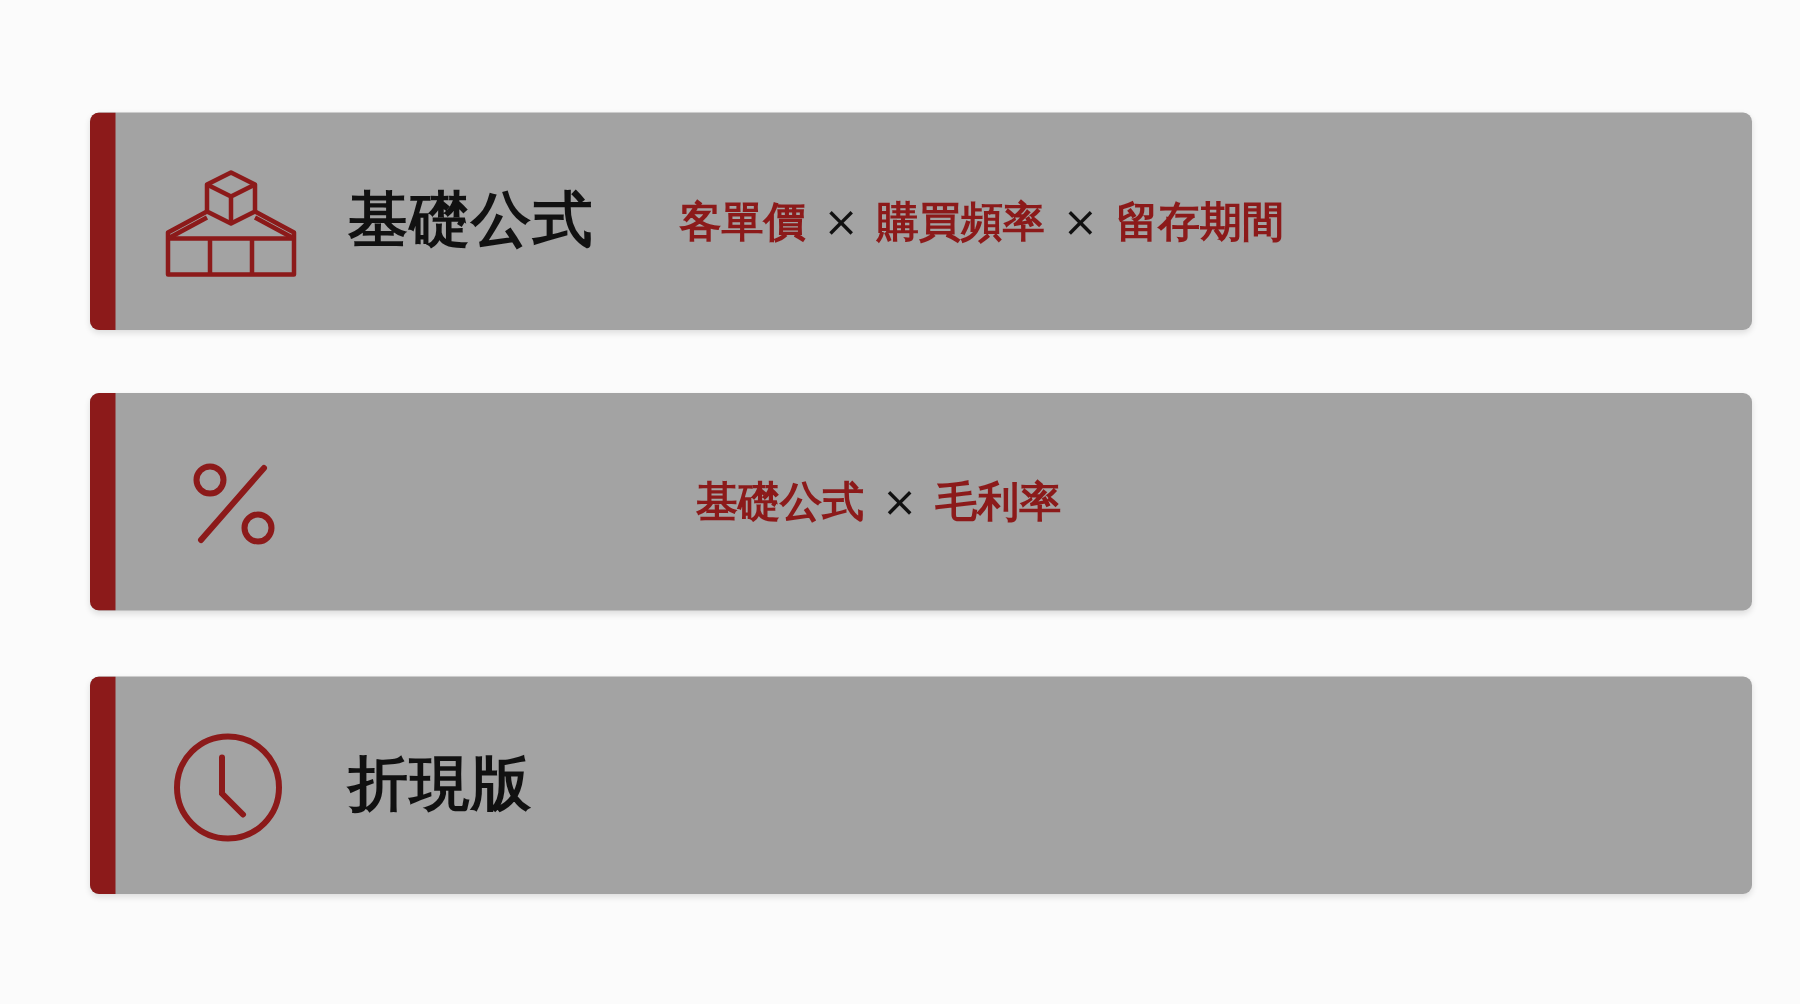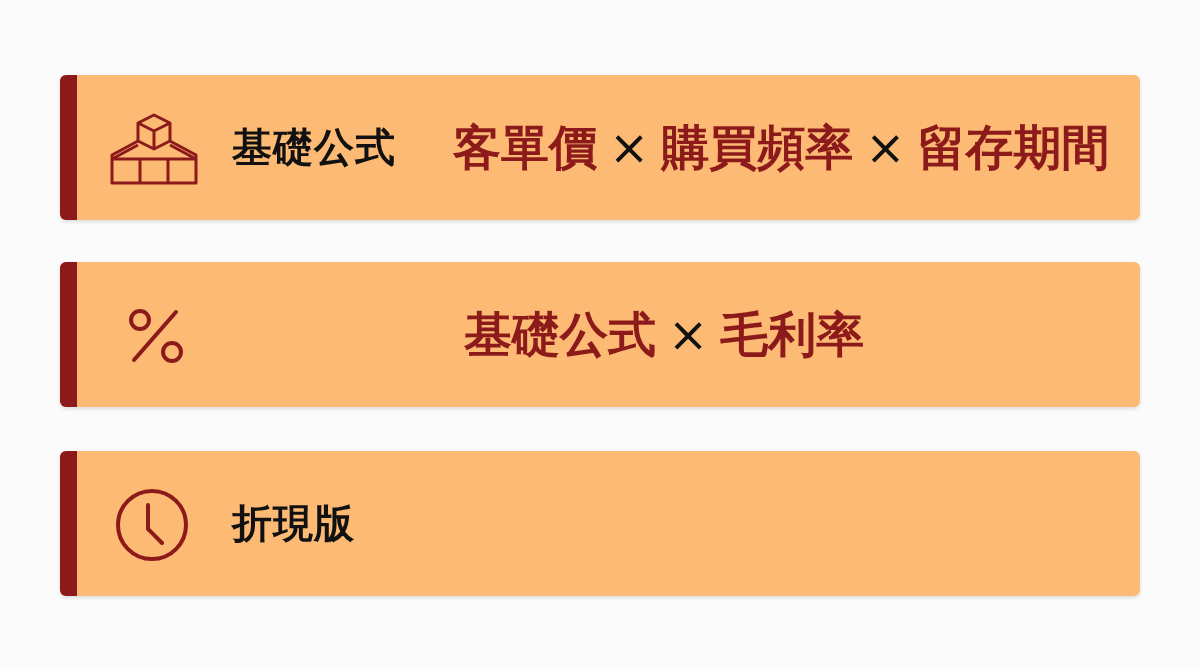--- a/index.html
+++ b/index.html
@@ -2,33 +2,34 @@
 <html><head>
 <meta charset="utf-8">
 <style>
   html, body { margin:0; padding:0; }
   body {
     width:1200px; height:669px; background:#fbfbfb; position:relative; overflow:hidden;
     font-family:"DejaVu Sans","Liberation Sans",sans-serif;
   }
   .card {
     position:absolute; left:60px; width:1080px; height:145px;
-    background:#fdba74; border-radius:6px;
+    background:#a3a3a3; border-radius:6px;
     box-shadow:0 2px 4px rgba(0,0,0,0.12);
     overflow:hidden;
+    padding-left:28px;
   }
   .accent { position:absolute; left:0; top:0; bottom:0; width:17px; background:#8c1a1a; }
   .icon { position:absolute; left:48px; top:36px; width:92px; height:76px; }
   .label {
     position:absolute; left:172px; top:0; height:145px; line-height:145px;
     font-size:40px; font-weight:bold; color:#111; letter-spacing:1px;
   }
   .formula {
     position:absolute; top:0; height:145px; line-height:145px;
-    font-size:48px; font-weight:bold; color:#111; white-space:nowrap;
+    font-size:28px; font-weight:bold; color:#111; white-space:nowrap;
   }
   .red { color:#8c1a1a; }
   .times { font-weight:normal; color:#111; margin:0 12px; }
 </style>
 </head>
 <body>
 
 <div class="card" style="top:75px;">
   <div class="accent"></div>
   <svg class="icon" viewBox="0 0 92 76" fill="none" stroke="#8c1a1a" stroke-width="3" stroke-linejoin="round">

